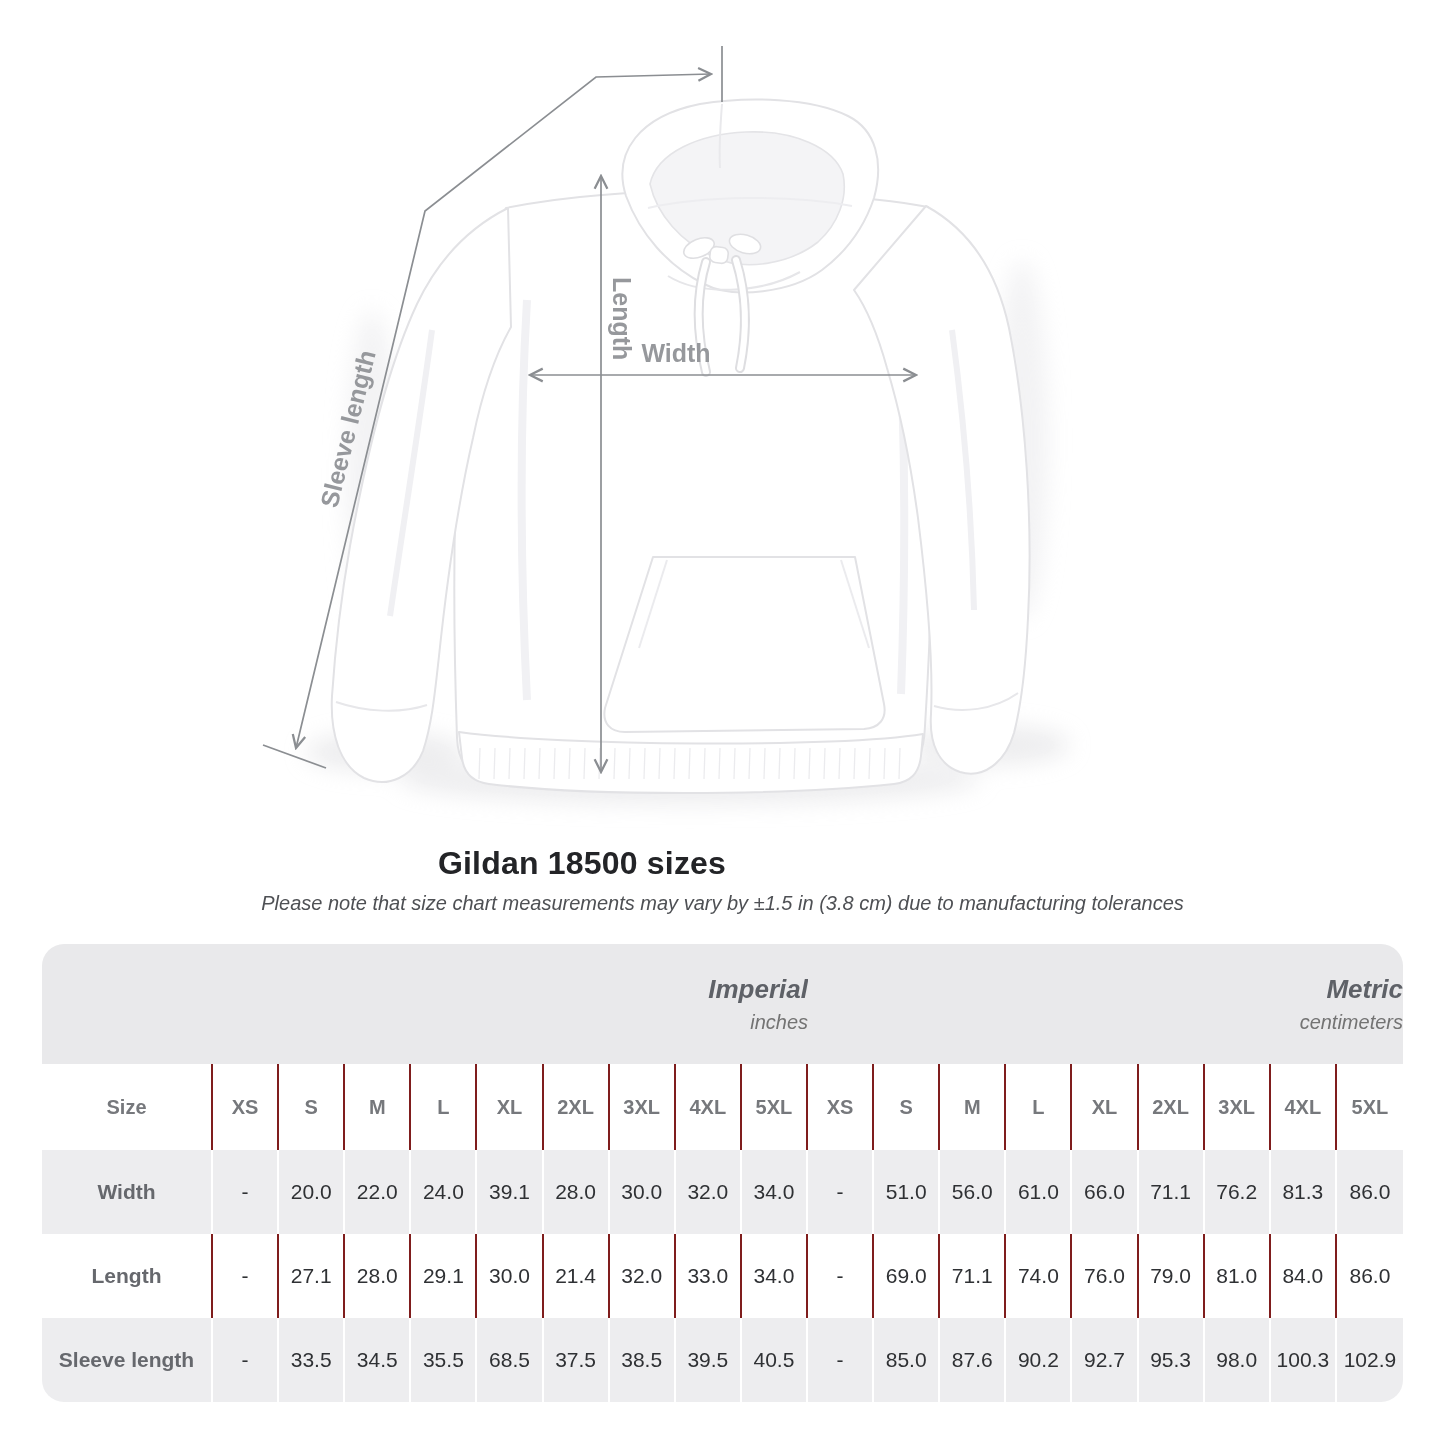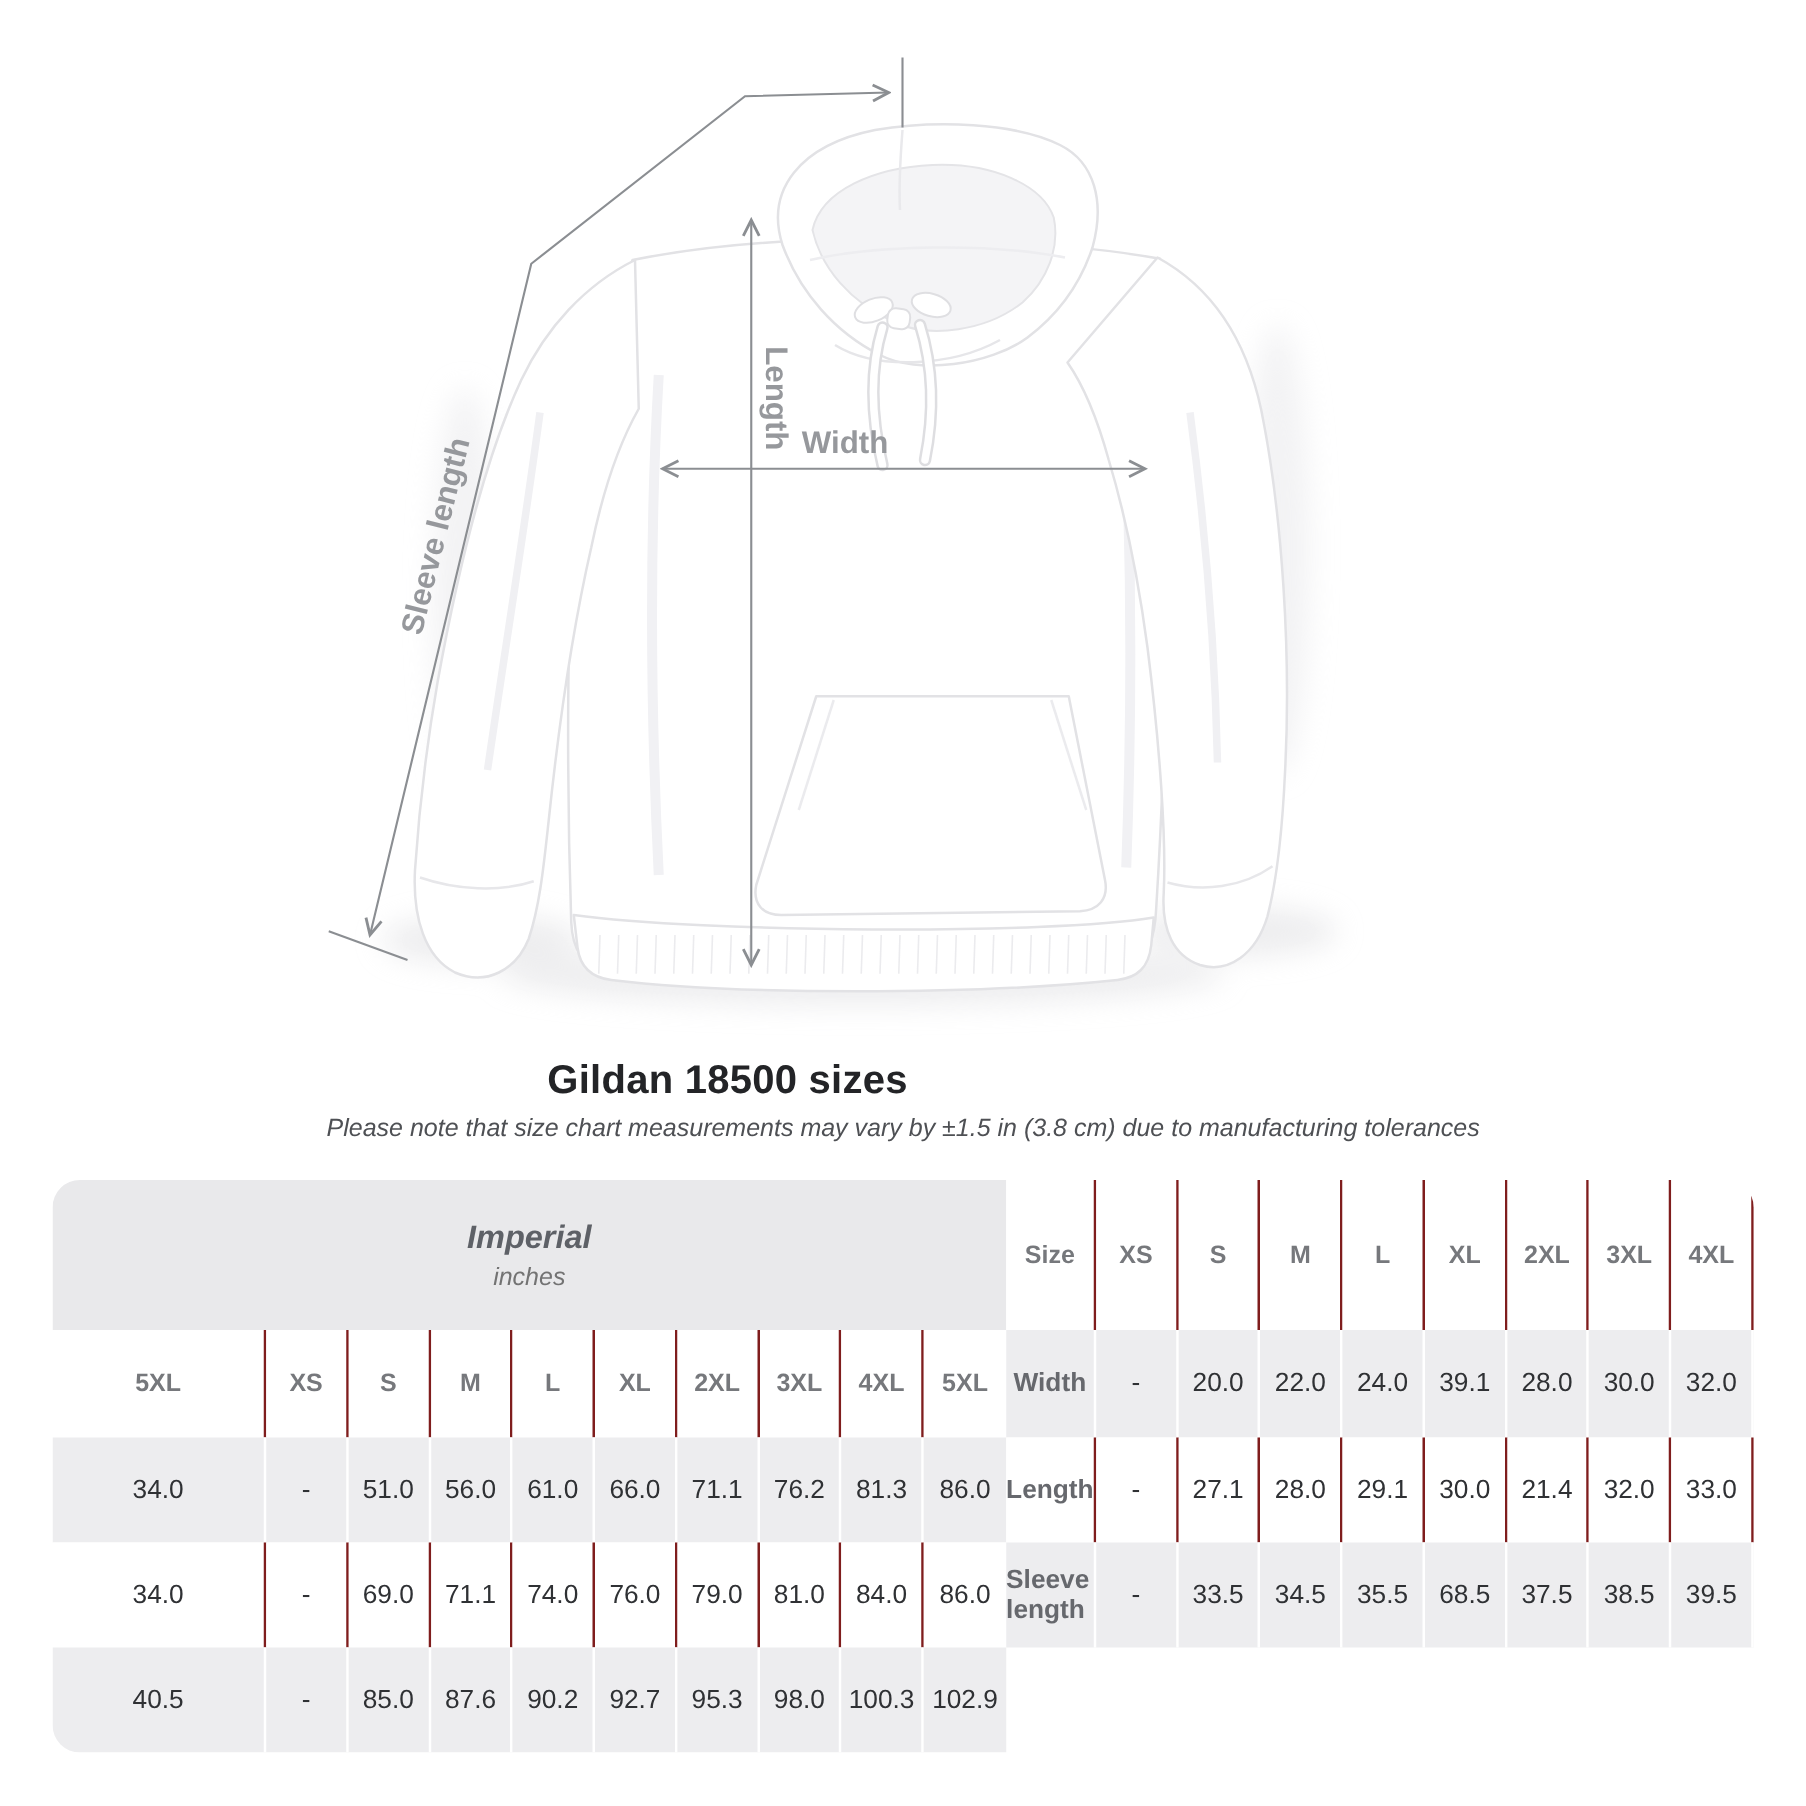--- a/index.html
+++ b/index.html
@@ -29,21 +29,21 @@
     position:absolute;left:42px;top:944px;width:1361px;
     border-radius:22px;overflow:hidden;background:#ffffff;
   }
   .grid{
     display:grid;
     grid-template-columns:171px repeat(18,1fr);
     grid-template-rows:120px 86px 84px 84px 84px;
   }
   .band{
     background:#e9e9eb;display:flex;flex-direction:column;
-    align-items:center;justify-content:center;gap:6px;
+    align-items:flex-end;justify-content:center;gap:6px;
   }
   .band-left{grid-column:1 / span 10;}
   .band-right{grid-column:11 / span 9;}
   .band-title{font-size:26px;font-weight:bold;font-style:italic;color:#5e6167;}
   .band-unit{font-size:20px;font-style:italic;color:#737373;}
 
   .cell{
     display:flex;align-items:center;justify-content:center;
     font-size:21px;color:#2f3134;
   }
@@ -214,20 +214,24 @@
   </svg>
 
   <div class="page-title">Gildan 18500 sizes</div>
   <div class="page-subtitle">Please note that size chart measurements may vary by ±1.5 in (3.8 cm) due to manufacturing tolerances</div>
 
   <div class="table-card">
     <div class="grid" id="grid">
       <div class="band band-left">
         <div class="band-title">Imperial</div>
         <div class="band-unit">inches</div>
+      </div>
+      <div class="band band-right">
+        <div class="band-title">Metric</div>
+        <div class="band-unit">centimeters</div>
       </div>
 
     <div class="cell row-white size-hdr sep-gray">Size</div>
         <div class="cell row-white size-hdr sep-gray">XS</div>
         <div class="cell row-white size-hdr sep-gray">S</div>
         <div class="cell row-white size-hdr sep-gray">M</div>
         <div class="cell row-white size-hdr sep-gray">L</div>
         <div class="cell row-white size-hdr sep-gray">XL</div>
         <div class="cell row-white size-hdr sep-gray">2XL</div>
         <div class="cell row-white size-hdr sep-gray">3XL</div>

